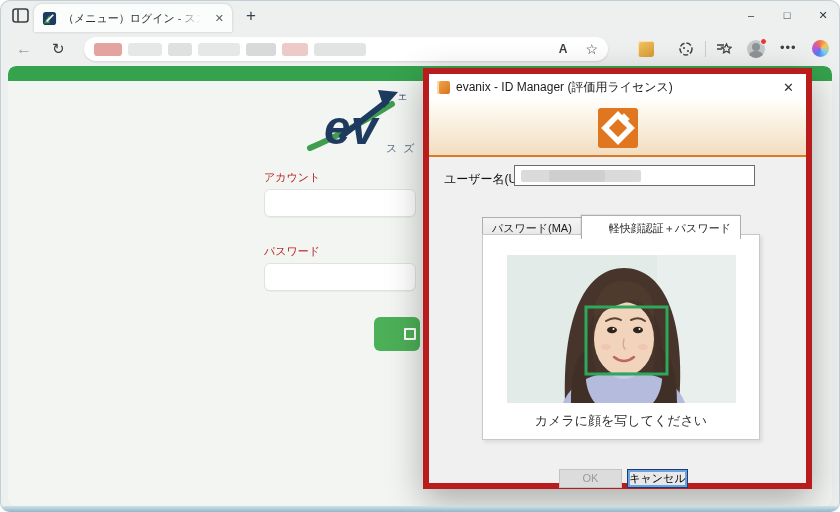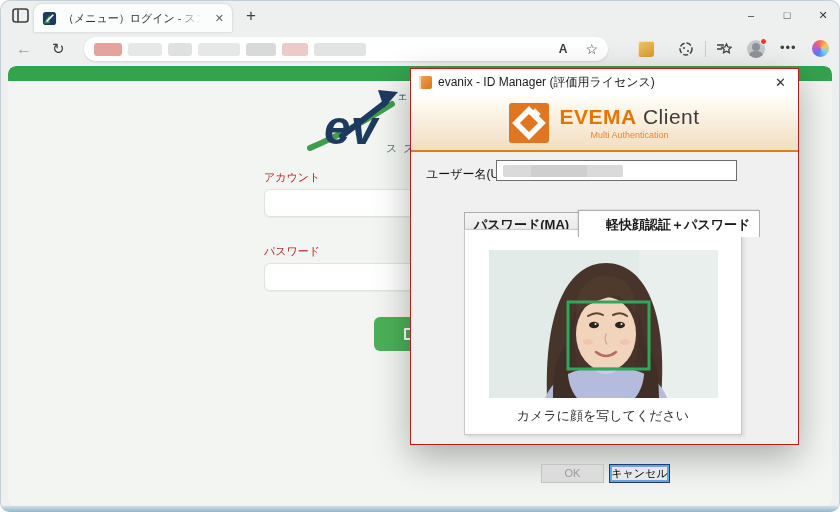--- a/index.html
+++ b/index.html
@@ -53,42 +53,42 @@
     border-radius:8px;overflow:hidden;}
   .green-bar{height:15px;border-radius:8px 8px 0 0;}
   .logo{position:absolute;left:290px;top:20px;width:120px;height:82px;}
   .form-label{position:absolute;font-size:11px;color:#b91c1c;text-align:right;}
   .form-input{position:absolute;width:152px;height:28px;background:#fff;border:1px solid #dfe3e0;
     border-radius:6px;box-shadow:0 1px 1px rgba(0,0,0,.04);}
   .login-btn{position:absolute;left:366px;top:251px;width:46px;height:34px;background:#4cb058;
     border-radius:6px;border:none;cursor:pointer;}
   .login-glyph{position:absolute;right:4px;top:11px;width:12px;height:12px;border:2px solid #fff;border-radius:1px;}
   
-  .dialog{position:absolute;left:410px;top:68px;width:389px;height:377px;background:#f0f0f0;
-    border:1px solid #b91c1c;box-shadow:0 12px 34px rgba(0,0,0,.30);z-index:30;}
+  .dialog{position:absolute;left:423px;top:68px;width:389px;height:421px;background:#f0f0f0;
+    border:6px solid #b91c1c;box-shadow:0 12px 34px rgba(0,0,0,.30);z-index:30;}
   .dlg-titlebar{height:26px;background:#ffffff;display:flex;align-items:center;padding:0 8px;gap:6px;}
   .dlg-appicon{width:13px;height:13px;border-radius:2px;background:linear-gradient(135deg,#f2a64d,#d9731f);
     box-shadow:inset 2px 0 0 #fbd9a8;}
   .dlg-title{font-size:12px;color:#1b1b1b;}
   .dlg-close{margin-left:auto;font-size:13px;color:#333;cursor:pointer;padding:0 4px;}
   .banner{height:57px;border-bottom:2px solid #de7a20;
     background:linear-gradient(180deg,#fffef9 0%,#f8ecd9 55%,#f2ddc0 100%);
     display:flex;align-items:center;justify-content:center;gap:10px;}
   .brand-text .line1{font-size:21px;letter-spacing:.5px;}
   .brand-name{font-weight:bold;color:#e87400;}
   .brand-suffix{color:#3c3c3c;}
   .brand-sub{font-size:9px;color:#e8873c;text-align:center;margin-top:1px;}
   .dlg-label{position:absolute;left:15px;top:97px;font-size:12px;color:#111;}
   .dlg-input{position:absolute;left:85px;top:91px;width:241px;height:21px;background:#fff;
     border:1px solid #6d6d6d;}
   .redact{position:absolute;border-radius:2px;background:#dadada;}
   
   .tabs-row{position:absolute;left:53px;top:141px;display:flex;align-items:flex-end;}
-  .wtab{font-size:13px;color:#1b1b1b;padding:3px 9px 3px 9px;background:linear-gradient(#f4f4f4,#e7e7e7);
-    border:1px solid #aeaeae;border-bottom:none;margin-right:-1px;cursor:pointer;white-space:nowrap;font-weight:bold;}
+  .wtab{font-size:11px;color:#1b1b1b;padding:3px 9px 3px 9px;background:linear-gradient(#f4f4f4,#e7e7e7);
+    border:1px solid #aeaeae;border-bottom:none;margin-right:-1px;cursor:pointer;white-space:nowrap;}
   .wtab.active{background:#ffffff;padding-top:5px;position:relative;z-index:3;
     box-shadow:-1px -1px 1px rgba(0,0,0,.06);padding-left:27px;}
   .tab-panel{position:absolute;left:53px;top:160px;width:278px;height:206px;background:#ffffff;
     border:1px solid #c9c9c9;box-shadow:2px 2px 4px rgba(0,0,0,.10);z-index:2;}
   .camera-photo{position:absolute;left:24px;top:20px;width:229px;height:148px;}
   .camera-hint{position:absolute;left:0;right:0;top:177px;text-align:center;font-size:13px;color:#2e2e2e;}
   
   .dlg-btn{position:absolute;top:395px;height:19px;font-size:11px;text-align:center;line-height:17px;cursor:pointer;}
   .btn-ok{left:130px;width:63px;background:#dcdcdc;color:#9a9a9a;border:1px solid #c3c3c3;}
   .btn-cancel{left:198px;width:61px;background:#e8e8e8;color:#000;border:1px solid #1e3c6e;
@@ -190,27 +190,20 @@
       <span class="dlg-title">evanix - ID Manager (評価用ライセンス)</span>
       <span class="dlg-close">✕</span>
     </div>
 
     <div class="banner">
       <svg width="40" height="40" viewBox="0 0 40 40">
         <rect width="40" height="40" rx="3" fill="#e0761f"></rect>
         <path d="M20 7 L33 20 L20 33 L7 20 Z" fill="none" stroke="#ffffff" stroke-width="5.5"></path>
         <rect x="22" y="7" width="8" height="8" fill="#ffffff" transform="rotate(45 26 11)"></rect>
       </svg>
-      <div class="brand-text">
-        <div class="line1">
-          <span class="brand-name">EVEMA</span>
-          <span class="brand-suffix">Client</span>
-        </div>
-        <div class="brand-sub">Multi Authentication</div>
-      </div>
     </div>
 
     <span class="dlg-label">ユーザー名(U):</span>
     <div class="dlg-input">
       <span class="redact" style="left:6px;top:4px;width:120px;height:12px;"></span>
       <span class="redact" style="left:34px;top:4px;width:56px;height:12px;background:#cfcfcf;"></span>
     </div>
 
     <div class="tabs-row">
       <span class="wtab">パスワード(MA)</span>

